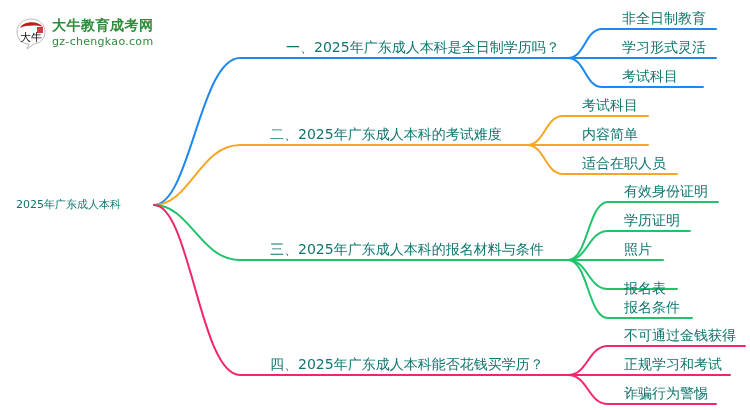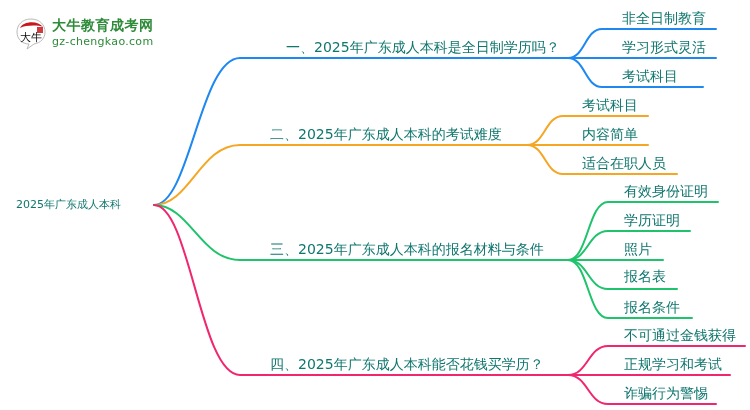--- a/index.html
+++ b/index.html
@@ -66,18 +66,18 @@
 <div class="t" style="left:622px; top:39px;">学习形式灵活</div>
 <div class="t" style="left:622px; top:68px;">考试科目</div>
 
 <div class="t" style="left:582px; top:97px;">考试科目</div>
 <div class="t" style="left:582px; top:126px;">内容简单</div>
 <div class="t" style="left:582px; top:155px;">适合在职人员</div>
 
 <div class="t" style="left:624px; top:183px;">有效身份证明</div>
 <div class="t" style="left:624px; top:212px;">学历证明</div>
 <div class="t" style="left:624px; top:241px;">照片</div>
-<div class="t" style="left:624px; top:268px;text-align:center;">报名表</div>
+<div class="t" style="left:624px; top:280px;text-align:center;">报名表</div>
 <div class="t" style="left:624px; top:299px;">报名条件</div>
 
 <div class="t" style="left:624px; top:327px;">不可通过金钱获得</div>
 <div class="t" style="left:624px; top:356px;">正规学习和考试</div>
 <div class="t" style="left:624px; top:385px;">诈骗行为警惕</div>
 
 </body></html>

